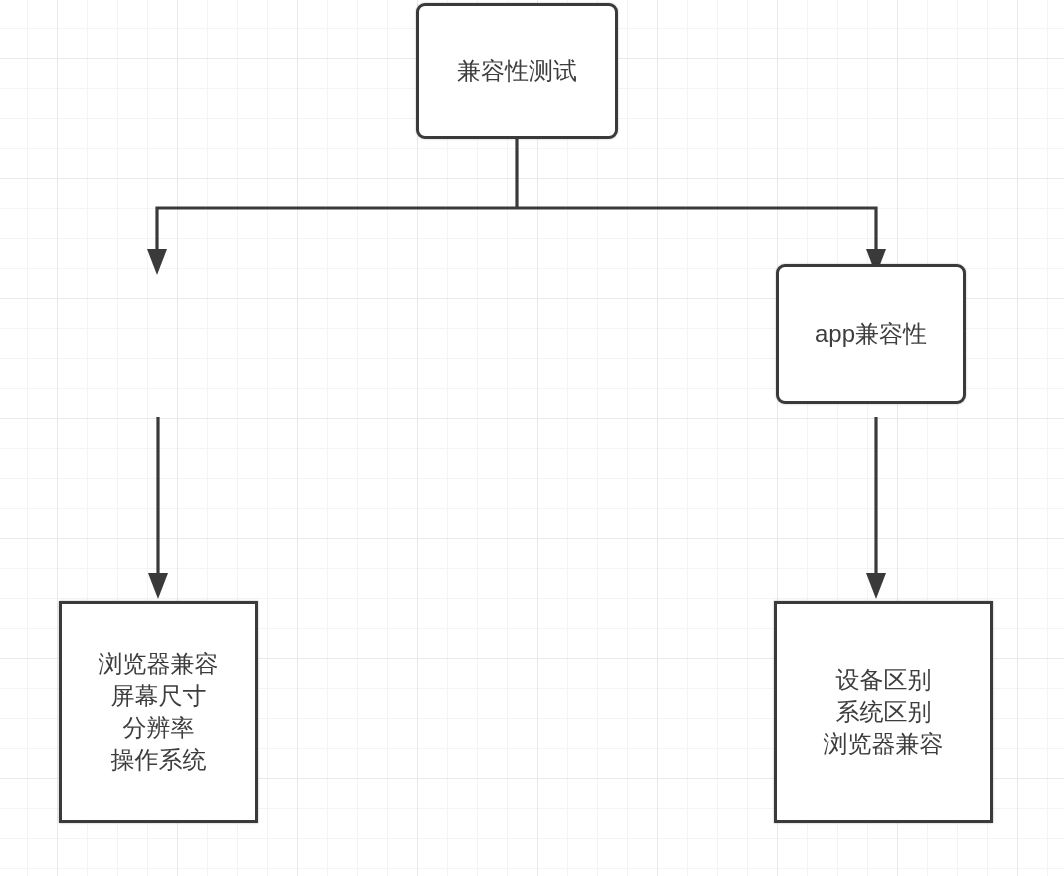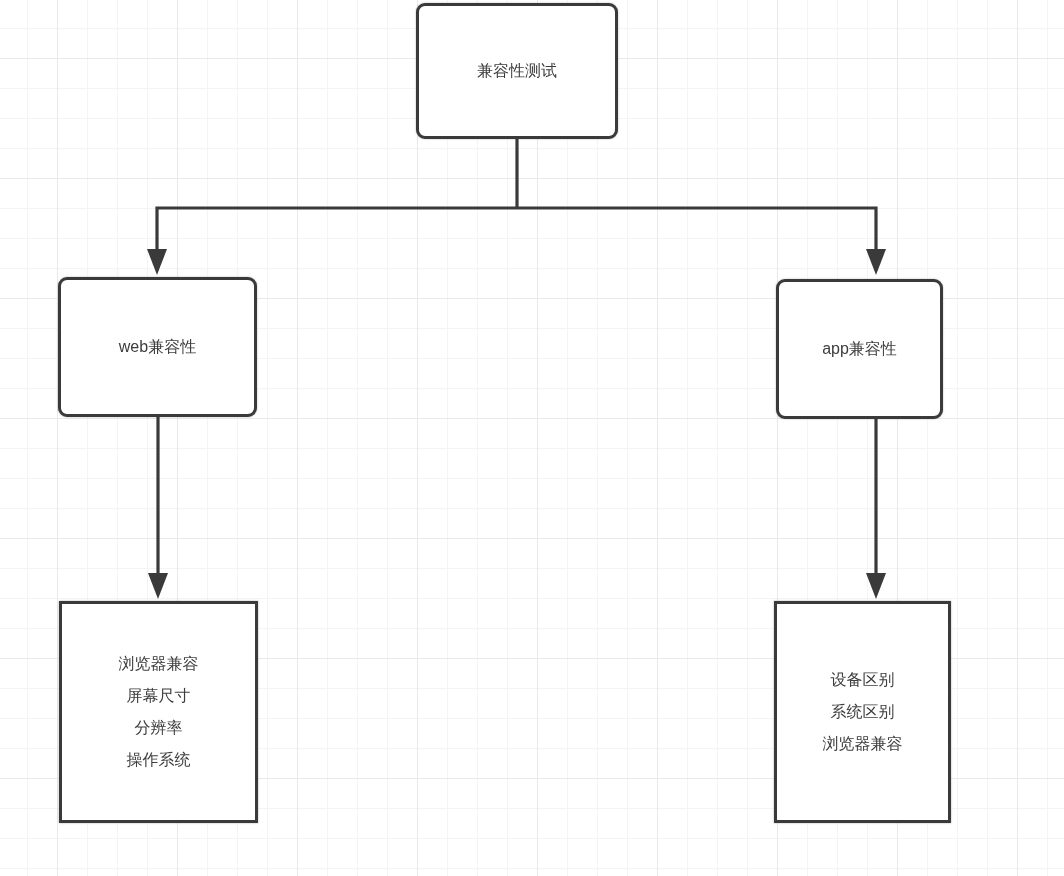--- a/index.html
+++ b/index.html
@@ -34,32 +34,32 @@
     position: absolute;
     box-sizing: border-box;
     background: #ffffff;
     border: 3px solid #3a3a3a;
     box-shadow: 0 0 2px rgba(40,40,40,0.35);
     display: flex;
     flex-direction: column;
     align-items: center;
     justify-content: center;
     color: #3d3d3d;
-    font-size: 16px;
+    font-size: 24px;
     text-align: center;
     z-index: 2;
     cursor: default;
   }
   .node.rounded { border-radius: 9px; }
   .node .line { line-height: 32px; }
   #node-root        { left: 416px; top: 3px;   width: 202px; height: 136px; }
   #node-web         { left: 58px;  top: 277px; width: 199px; height: 140px; }
-  #node-app         { left: 776px; top: 279px; width: 167px; height: 140px; }
+  #node-app         { left: 776px; top: 264px; width: 190px; height: 140px; }
   #node-web-details { left: 59px;  top: 601px; width: 199px; height: 222px; }
-  #node-app-details { left: 774px; top: 601px; width: 177px; height: 222px; }
+  #node-app-details { left: 774px; top: 601px; width: 219px; height: 222px; }
 </style>
 </head>
 <body>
 
 <div class="canvas">
 
   <svg class="connectors" viewBox="0 0 1064 876" xmlns="http://www.w3.org/2000/svg">
     <g stroke="#3a3a3a" stroke-width="3.2" fill="none">
 
       <path d="M517,139 L517,208"></path>
@@ -75,23 +75,20 @@
       <polygon points="866,249 886,249 876,275"></polygon>
       <polygon points="148,573 168,573 158,599"></polygon>
       <polygon points="866,573 886,573 876,599"></polygon>
     </g>
   </svg>
 
   <div class="node rounded" id="node-root">
     <span>兼容性测试</span>
   </div>
 
-  <div class="node rounded" id="node-web">
-    <span>web兼容性</span>
-  </div>
 
   <div class="node rounded" id="node-app">
     <span>app兼容性</span>
   </div>
 
   <div class="node" id="node-web-details">
     <div class="line">浏览器兼容</div>
     <div class="line">屏幕尺寸</div>
     <div class="line">分辨率</div>
     <div class="line">操作系统</div>

